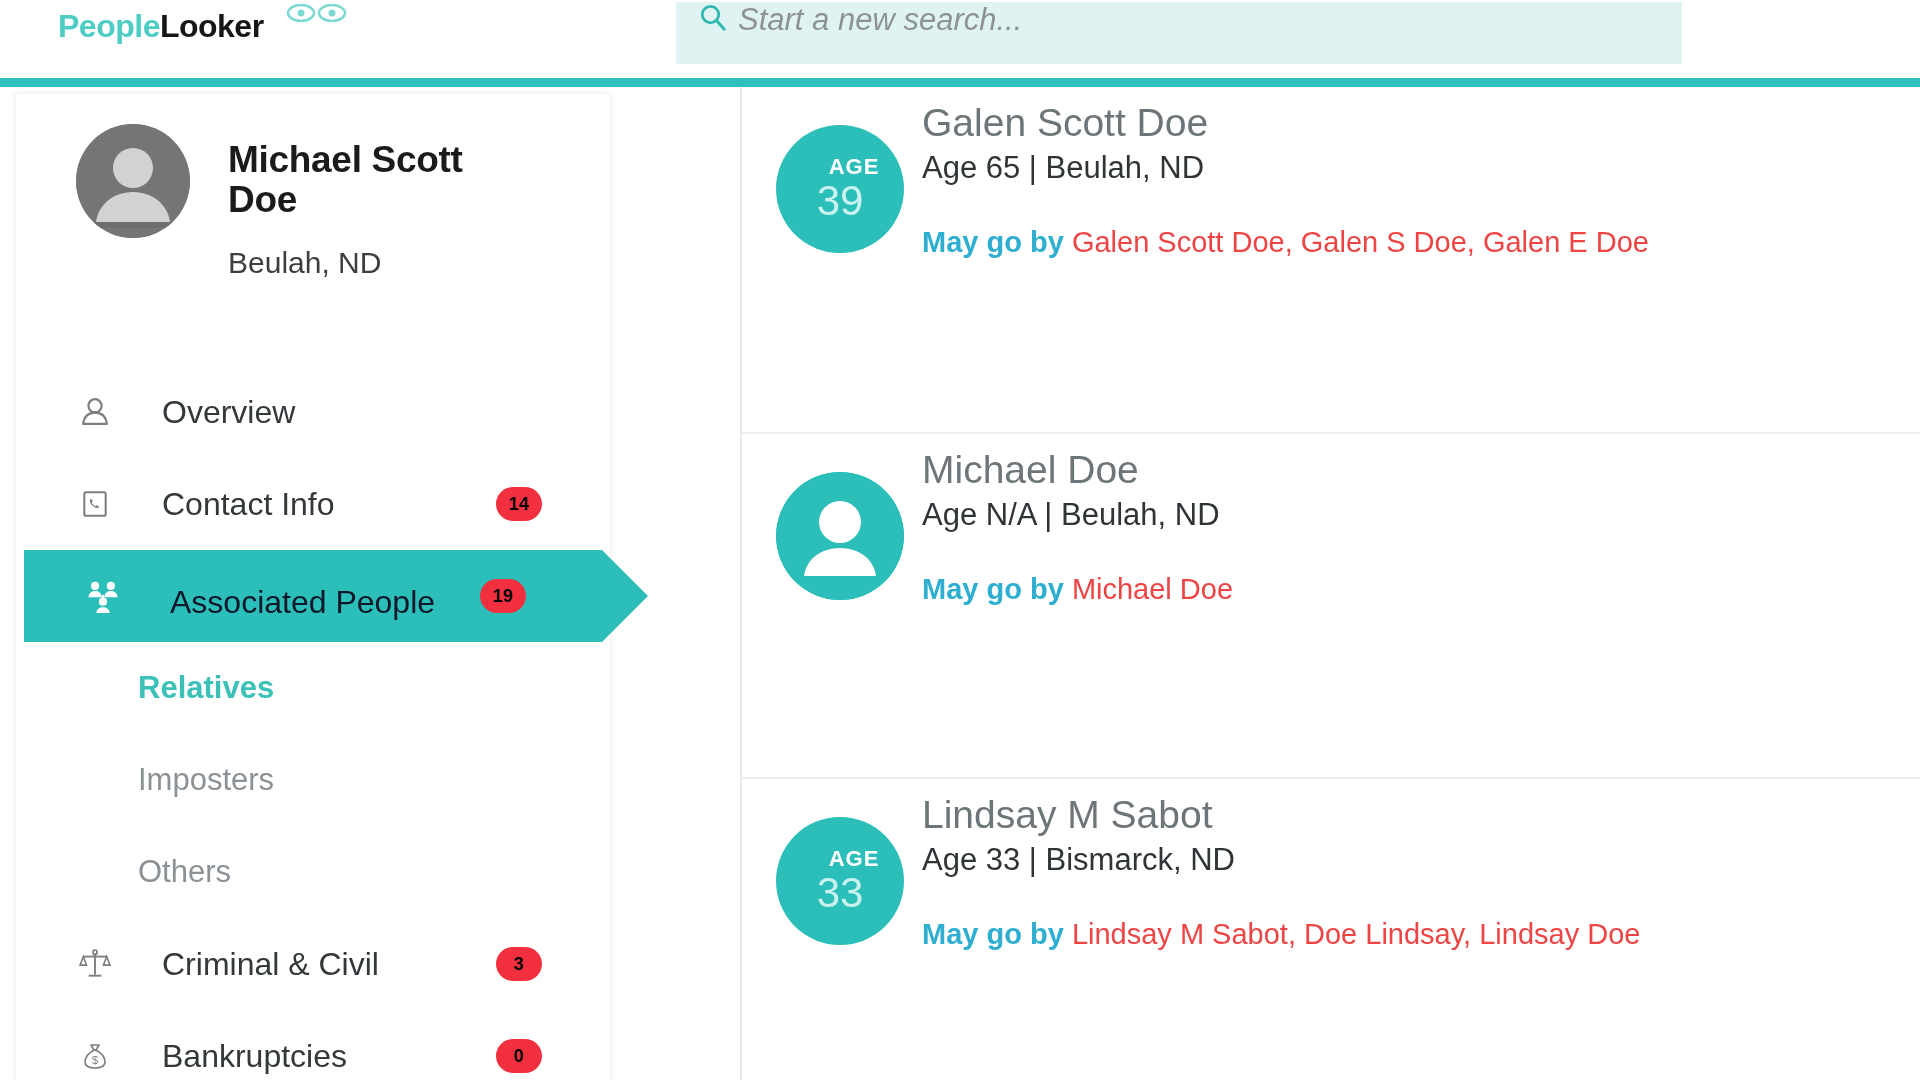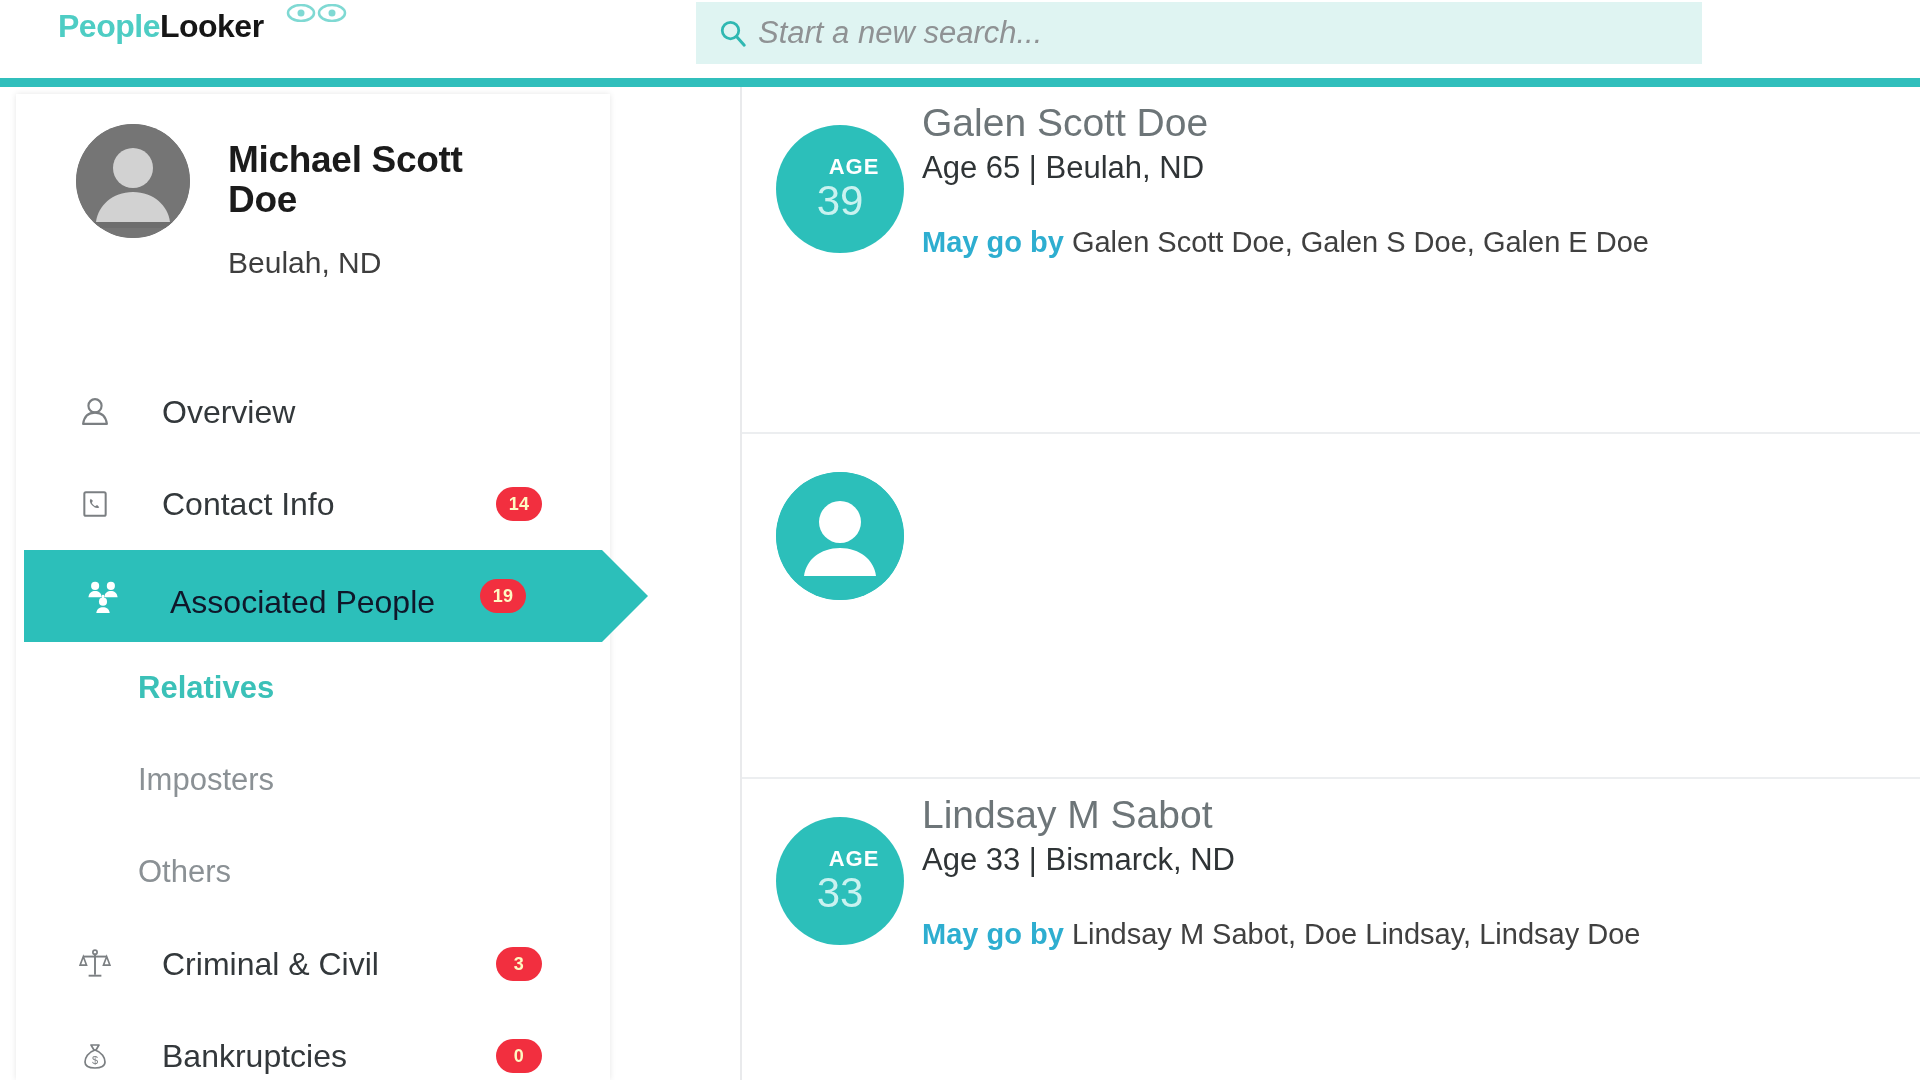--- a/index.html
+++ b/index.html
@@ -26,21 +26,21 @@
   .logo-eyes {
     position:absolute; left:286px; top:4px;
     width:62px; height:18px;
   }
 
   .search-bar {
     position:absolute; left:676px; top:2px;
     width:1006px; height:62px;
     background:#dff4f2;
     border:none;
-    display:flex; align-items:center;margin-left:20px;
+    display:flex; align-items:flex-start;
   }
   .search-icon {
     margin-left:22px; width:30px; height:30px;
     flex:0 0 auto;
   }
   .search-input {
     flex:1 1 auto;
     border:none; outline:none; background:transparent;
     font-family:"Liberation Sans", sans-serif;
     font-size:31px; font-style:italic;
@@ -109,21 +109,21 @@
     margin-left:18px;
     font-size:32px; color:#33383b;
     white-space:nowrap;
   }
   .nav-item .badge {
     position:absolute; right:68px; top:50%;
     transform:translateY(-50%);
     min-width:46px; height:34px;
     border-radius:17px;
     background:#f22f3f;
-    color:#fef9c3;
+    color:#000000;
     font-size:18px; font-weight:bold;
     display:flex; align-items:center; justify-content:center;
     padding:0 10px;
     letter-spacing:0.3px;
   }
 
   
   .nav-item.active {
     background:#2cbfba;
     margin-left:8px;
@@ -191,21 +191,21 @@
     margin-top:4px;
     font-size:31px; color:#2f3436;
     white-space:nowrap;
   }
   .result-aka {
     margin-top:40px;
     font-size:29px;
     white-space:nowrap;
   }
   .result-aka .aka-label { color:#2eaed0; font-weight:bold; }
-  .result-aka .aka-names { color:#404040; }
+  .result-aka .aka-names { color:#ef4444; }
 </style>
 </head>
 <body>
 
 <div class="header">
 
   <div class="logo">
     <span class="lg-people">People</span><span class="lg-looker">Looker</span>
   </div>
   <svg class="logo-eyes" viewBox="0 0 62 18">
@@ -339,20 +339,28 @@
   </div>
 
   <div class="result">
     <div class="result-avatar">
       <svg viewBox="0 0 128 128" width="128" height="128">
         <circle cx="64" cy="64" r="64" fill="#2cbfba"></circle>
         <circle cx="64" cy="50" r="21" fill="#ffffff"></circle>
         <path d="M64 76 C44 76 30 88 28 104 L100 104 C98 88 84 76 64 76 Z" fill="#ffffff"></path>
       </svg>
     </div>
+    <div class="result-body">
+      <div class="result-name">Michael Doe</div>
+      <div class="result-meta">Age N/A | Beulah, ND</div>
+      <div class="result-aka">
+        <span class="aka-label">May go by</span>
+        <span class="aka-names">Michael Doe</span>
+      </div>
+    </div>
   </div>
 
   <div class="result">
     <div class="result-avatar">
       <span class="age-label">AGE</span>
       <span class="age-value">33</span>
     </div>
     <div class="result-body">
       <div class="result-name">Lindsay M Sabot</div>
       <div class="result-meta">Age 33 | Bismarck, ND</div>

